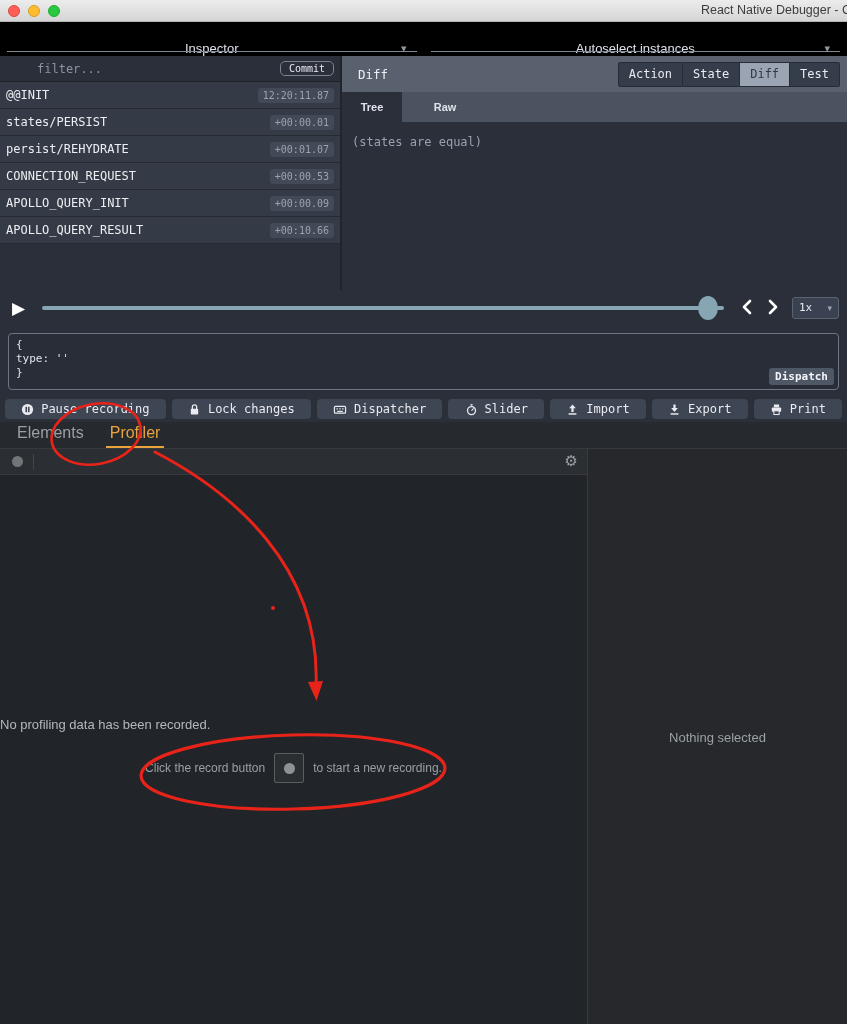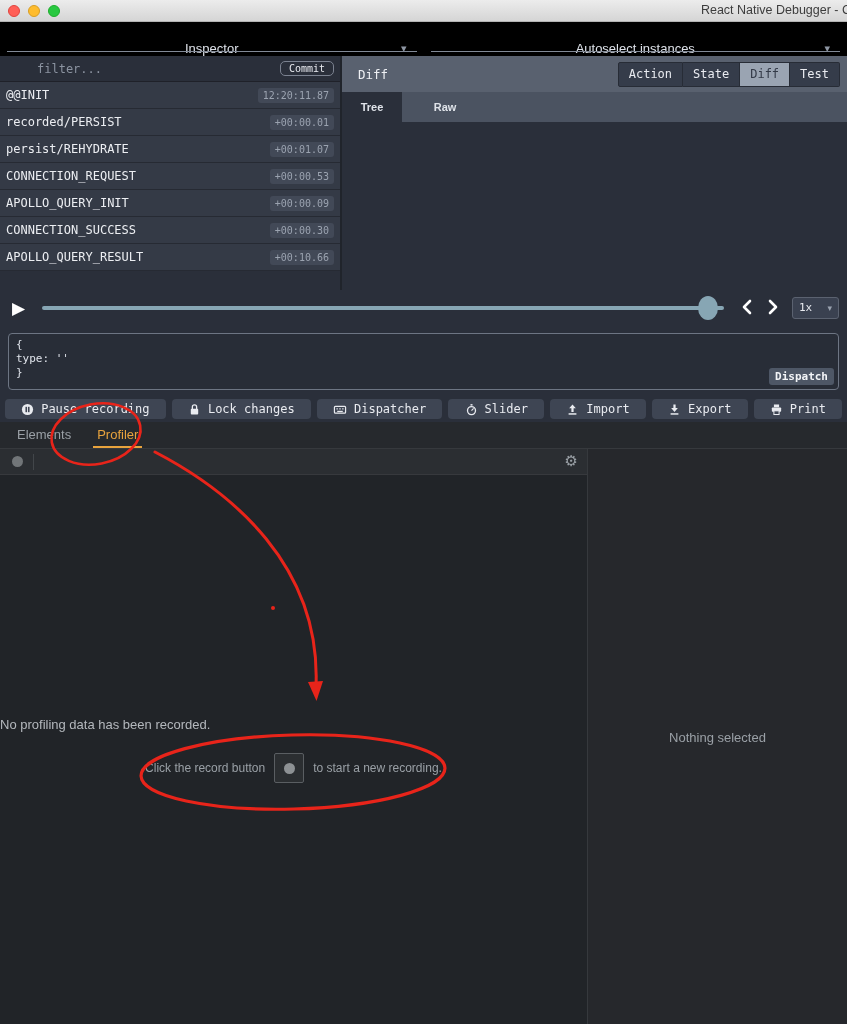--- a/index.html
+++ b/index.html
@@ -85,21 +85,21 @@
   .tb-btn { flex:1 1 auto; display:flex; align-items:center; justify-content:center; gap:7px;
             background:#3e4553; border:none; border-radius:4px; color:#e9ebf0;
             font-family:"DejaVu Sans Mono", monospace; font-size:12px; cursor:pointer; white-space:nowrap;
             padding:0 10px; }
   .tb-btn svg { flex:0 0 auto; }
 
   
   .rdt { height:602px; display:flex; flex-direction:column; background:#212428; }
   .rdt-tabs { height:27px; background:#26292d; border-bottom:1px solid #36393d;
               display:flex; align-items:flex-end; }
-  .rdt-tab { font-size:13px; color:#9aa0a6; padding:0 4px 6px 4px; cursor:pointer; }
+  .rdt-tab { font-size:16px; color:#9aa0a6; padding:0 4px 6px 4px; cursor:pointer; }
   .rdt-tab.elements { margin-left:13px; }
   .rdt-tab.profiler { margin-left:18px; color:#e8a33d; border-bottom:2px solid #e8a33d; padding-bottom:4px; }
   .rdt-body { flex:1; display:flex; }
   .rdt-left { width:588px; border-right:1px solid #36393d; display:flex; flex-direction:column; background:#212428; }
   .rdt-toolbar { height:26px; background:#2b2e32; border-bottom:1px solid #37393d;
                  display:flex; align-items:center; }
   .record-dot { width:11px; height:11px; border-radius:50%; background:#717578; margin-left:12px; cursor:pointer; }
   .tb-divider { width:1px; height:16px; background:#42464a; margin-left:10px; }
   .rdt-toolbar .spacer { flex:1; }
   .gear { color:#9aa0a6; font-size:15px; margin-right:9px; cursor:pointer;
@@ -151,38 +151,34 @@
     <div class="left-list">
       <div class="filter-row">
         <input placeholder="filter..." style="">
         <button class="commit-btn">Commit</button>
       </div>
       <div class="action-row">
         <span class="a-label">@@INIT</span>
         <span class="a-time">12:20:11.87</span>
       </div>
       <div class="action-row">
-        <span class="a-label">recorded/PERSIST</span>
+        <span class="a-label">states/PERSIST</span>
         <span class="a-time">+00:00.01</span>
       </div>
       <div class="action-row">
         <span class="a-label">persist/REHYDRATE</span>
         <span class="a-time">+00:01.07</span>
       </div>
       <div class="action-row">
         <span class="a-label">CONNECTION_REQUEST</span>
         <span class="a-time">+00:00.53</span>
       </div>
       <div class="action-row">
         <span class="a-label">APOLLO_QUERY_INIT</span>
         <span class="a-time">+00:00.09</span>
-      </div>
-      <div class="action-row">
-        <span class="a-label">CONNECTION_SUCCESS</span>
-        <span class="a-time">+00:00.30</span>
       </div>
       <div class="action-row">
         <span class="a-label">APOLLO_QUERY_RESULT</span>
         <span class="a-time">+00:10.66</span>
       </div>
     </div>
 
     <div class="diff-panel">
       <div class="diff-header">
         <span class="diff-title">Diff</span>
@@ -190,20 +186,21 @@
           <button class="mode-btn">Action</button>
           <button class="mode-btn">State</button>
           <button class="mode-btn selected">Diff</button>
           <button class="mode-btn">Test</button>
         </div>
       </div>
       <div class="diff-tabs">
         <div class="dtab active">Tree</div>
         <div class="dtab">Raw</div>
       </div>
+      <div class="diff-content">(states are equal)</div>
     </div>
   </div>
 
   <div class="player">
     <button class="play-btn">▶</button>
     <div class="slider-wrap">
       <div class="slider-track"></div>
       <div class="slider-thumb"></div>
     </div>
     <button class="step-btn">

